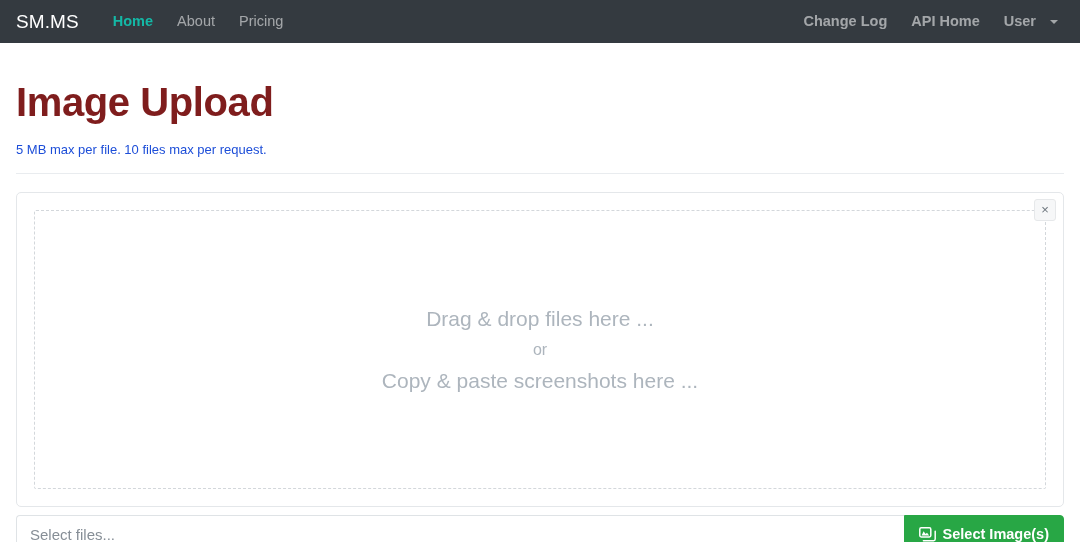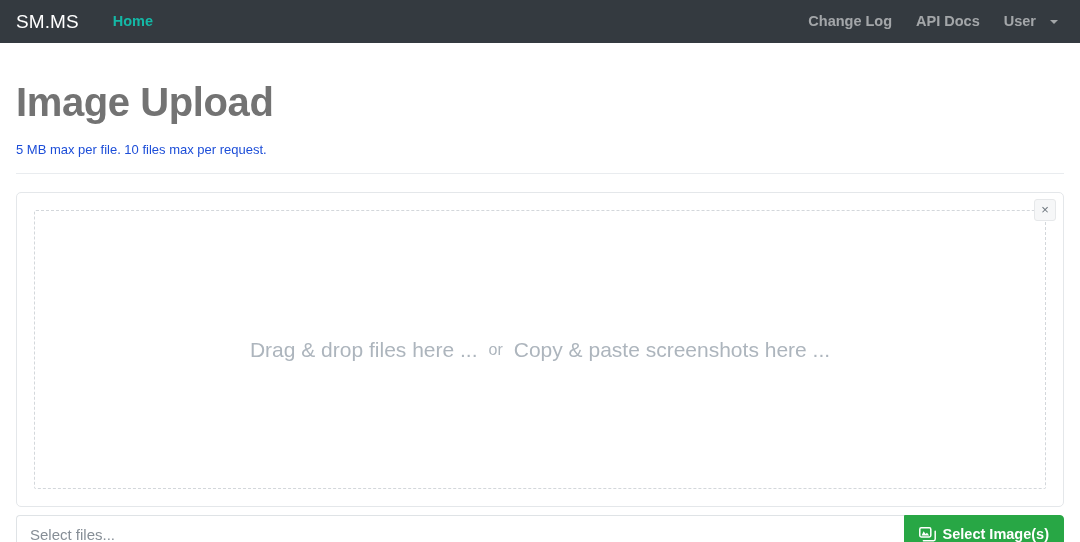--- a/index.html
+++ b/index.html
@@ -52,21 +52,21 @@
   }
 
   
   .container {
     padding: 0 16px;
     width: 1080px;
   }
   .page-title {
     font-size: 40px;
     font-weight: 700;
-    color: #737373;
+    color: #7f1d1d;
     margin: 36px 0 17px 0;
     letter-spacing: -.4px;
     line-height: 1.15;
   }
   .page-subtitle {
     font-size: 13px;
     color: #1d4ed8;
     margin: 12px 0 12px 0;
   }
   hr.divider {
@@ -84,21 +84,21 @@
     background: #ffffff;
     height: 315px;
     padding: 17px;
   }
   .dropzone {
     border: 1px dashed #d3d7db;
     border-radius: 2px;
     height: 100%;
     width: 100%;
     display: flex;
-    flex-direction: row;
+    flex-direction: column;
     align-items: center;
     justify-content: center;
     gap: 11px;
   }
   .dz-line {
     color: #adb5bd;
     font-size: 21px;
     line-height: 1.1;
     text-align: center;
     white-space: nowrap;
@@ -159,24 +159,26 @@
   }
   .select-btn svg { display: block; }
 </style>
 </head>
 <body>
 
 <div class="navbar">
   <div class="nav-left">
     <a class="brand" href="#">SM.MS</a>
     <a class="nav-link active" href="#">Home</a>
+    <a class="nav-link" href="#">About</a>
+    <a class="nav-link" href="#">Pricing</a>
   </div>
   <div class="nav-right">
     <a class="nav-link" href="#">Change Log</a>
-    <a class="nav-link" href="#">API Docs</a>
+    <a class="nav-link" href="#">API Home</a>
     <a class="nav-link dropdown" href="#">
       <span>User</span>
       <span class="caret"></span>
     </a>
   </div>
 </div>
 
 <div class="container">
 
   <h1 class="page-title">Image Upload</h1>

